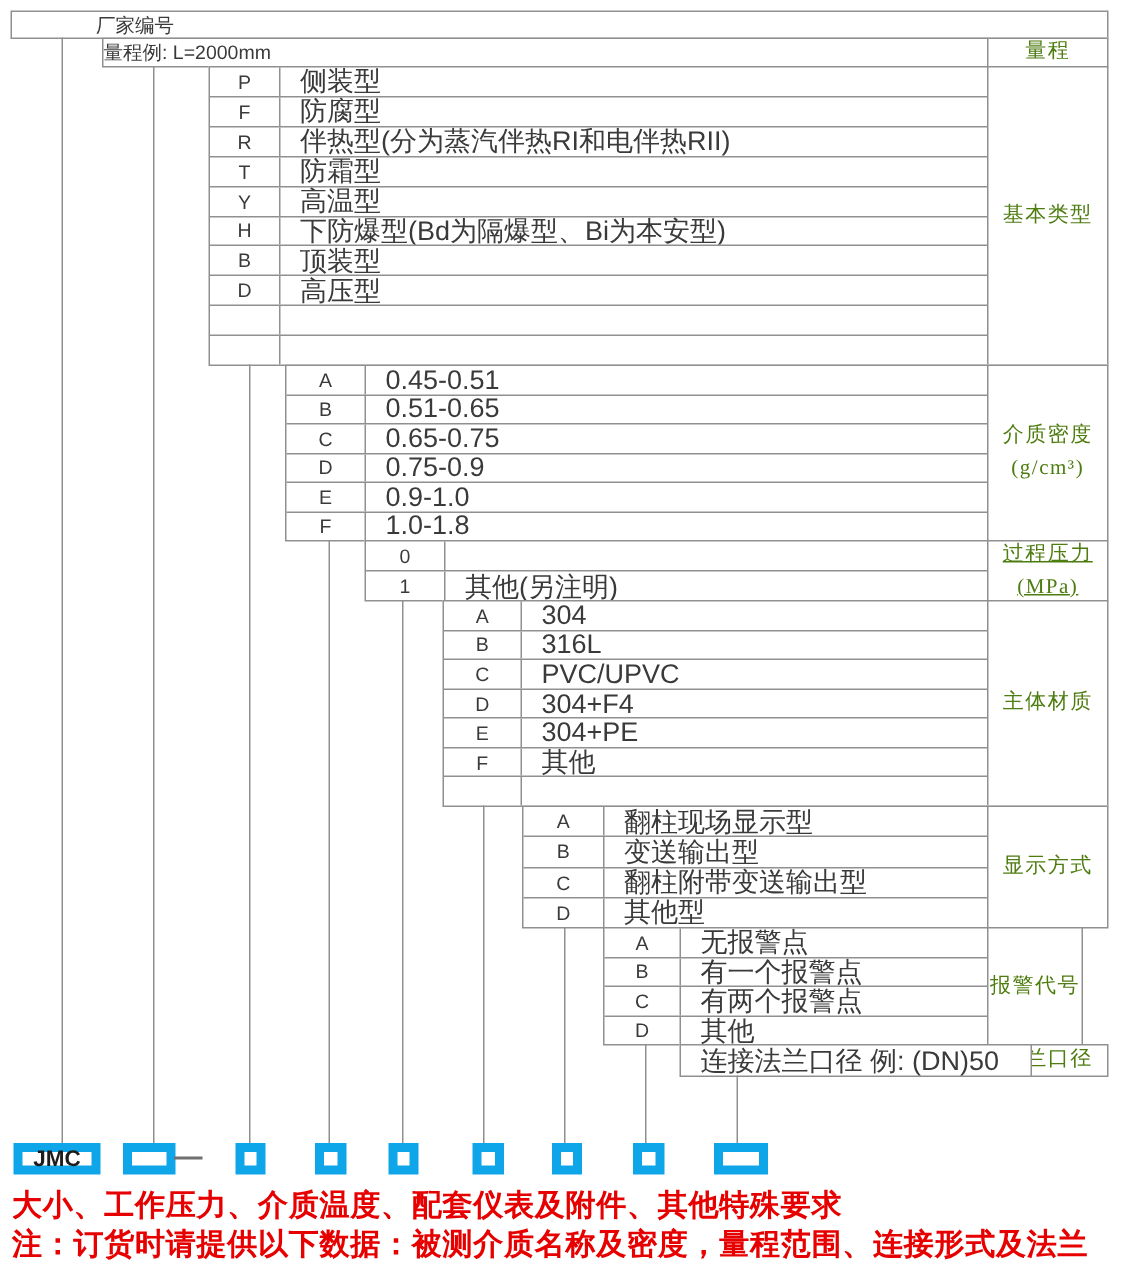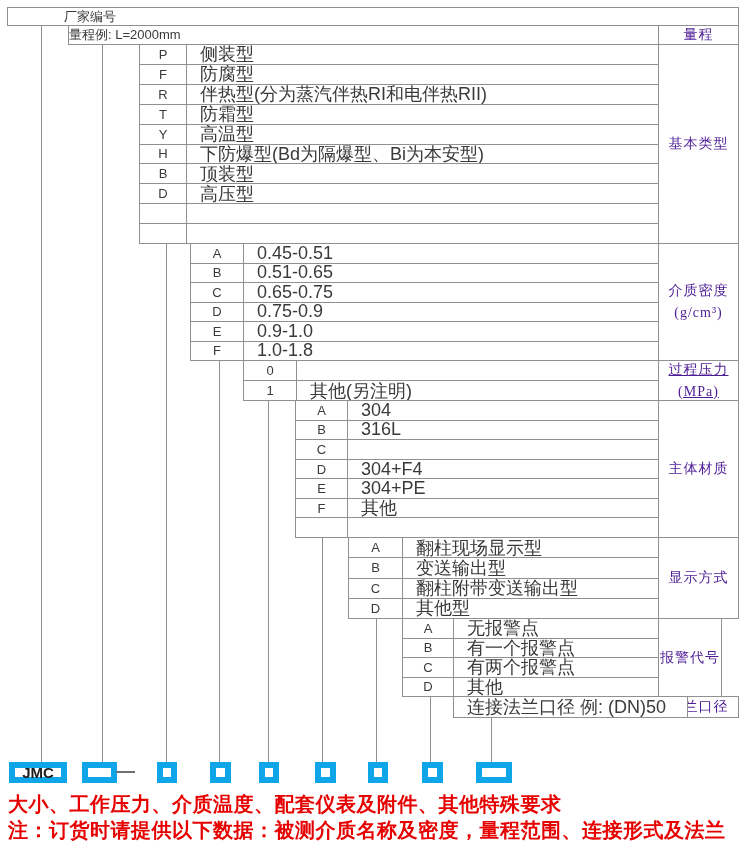--- a/index.html
+++ b/index.html
@@ -13,21 +13,21 @@
   .title-row{left:7px;top:7px;width:732px;height:19px;display:flex;align-items:center;padding-left:56px;font-size:13px;}
   .range-row{left:68px;top:25px;width:591px;height:20px;display:flex;align-items:center;padding-left:0;font-size:13px;}
   .flange-row{left:453px;top:696px;width:235px;height:22px;display:flex;align-items:center;padding-left:13px;font-size:18px;}
   .block{position:absolute;box-sizing:border-box;border:1px solid var(--border);background:#fff;display:flex;flex-direction:column;}
   .brow{flex:1;display:flex;border-bottom:1px solid var(--border);min-height:0;}
   .brow.last{border-bottom:none;}
   .bcode{box-sizing:border-box;border-right:1px solid var(--border);display:flex;align-items:center;justify-content:center;font-size:13px;flex:none;}
   .blabel{flex:1;display:flex;align-items:center;padding-left:13px;font-size:18px;white-space:nowrap;overflow:hidden;}
   .labelcell{position:absolute;box-sizing:border-box;border:1px solid var(--border);background:#fff;
     display:flex;flex-direction:column;align-items:center;justify-content:center;
-    font-family:"Liberation Serif",serif;font-size:14px;letter-spacing:1px;line-height:22px;color:#4c1d95;}
+    font-family:"Liberation Serif",serif;font-size:14px;letter-spacing:1px;line-height:22px;color:#4d7c0f;}
   .vline{position:absolute;width:1px;background:var(--border);}
   .codebox{position:absolute;box-sizing:border-box;border:6px solid #0ea5e9;background:#fff;
     display:flex;align-items:center;justify-content:center;font-weight:bold;font-size:15px;color:#1d1d1d;}
   .dash{position:absolute;left:116px;top:771px;width:19px;height:2px;background:#707070;}
   .note{position:absolute;left:8px;top:791px;width:740px;font-weight:bold;font-size:20px;line-height:26px;color:var(--note);letter-spacing:0.5px;}
 </style>
 </head>
 <body>
 
 <div class="stage">
@@ -122,20 +122,21 @@
         <div class="brow">
           <div class="bcode" style="width: 52px;">A</div>
           <div class="blabel">304</div>
         </div>
         <div class="brow">
           <div class="bcode" style="width: 52px;">B</div>
           <div class="blabel">316L</div>
         </div>
         <div class="brow">
           <div class="bcode" style="width: 52px;">C</div>
+          <div class="blabel">PVC/UPVC</div>
         </div>
         <div class="brow">
           <div class="bcode" style="width: 52px;">D</div>
           <div class="blabel">304+F4</div>
         </div>
         <div class="brow">
           <div class="bcode" style="width: 52px;">E</div>
           <div class="blabel">304+PE</div>
         </div>
         <div class="brow">

